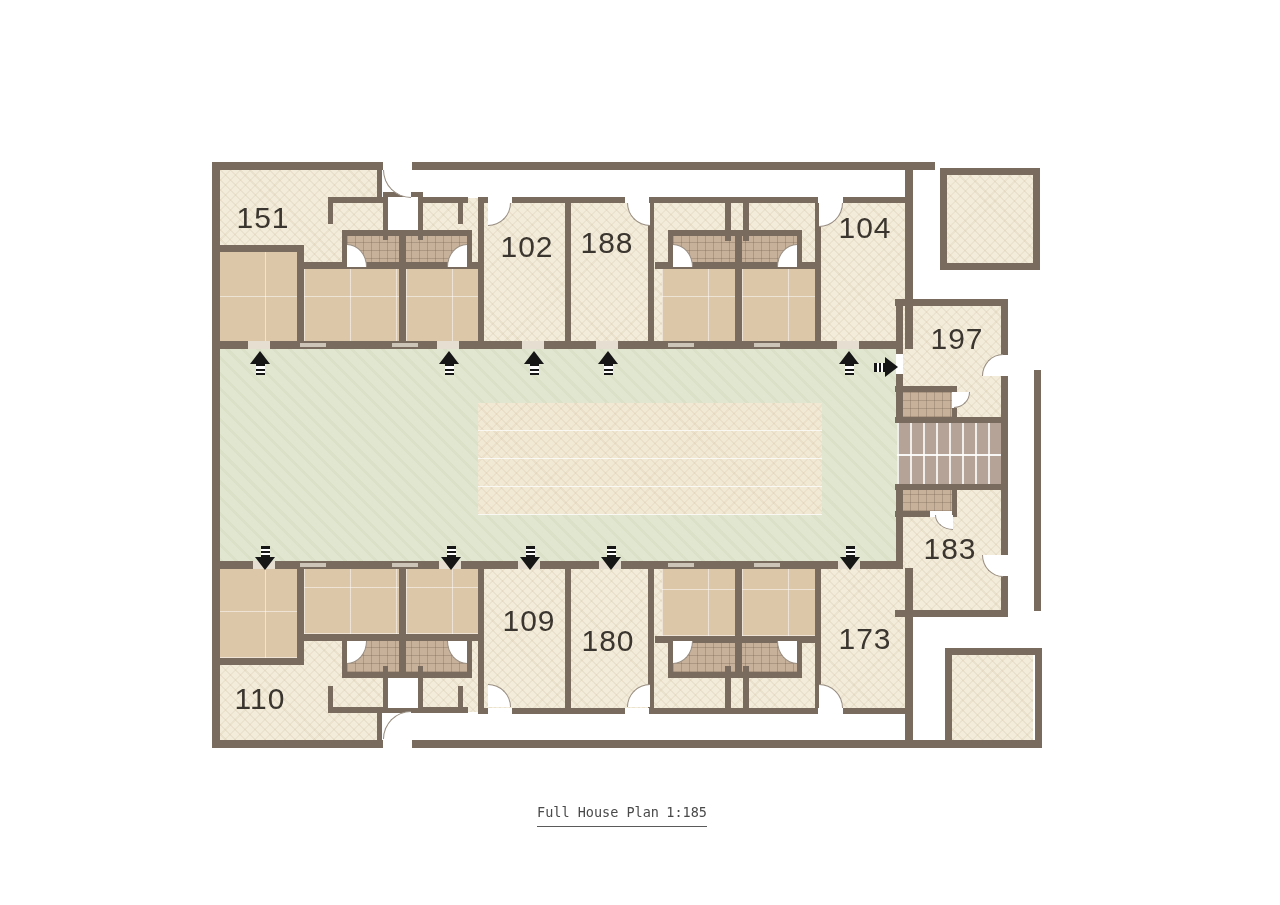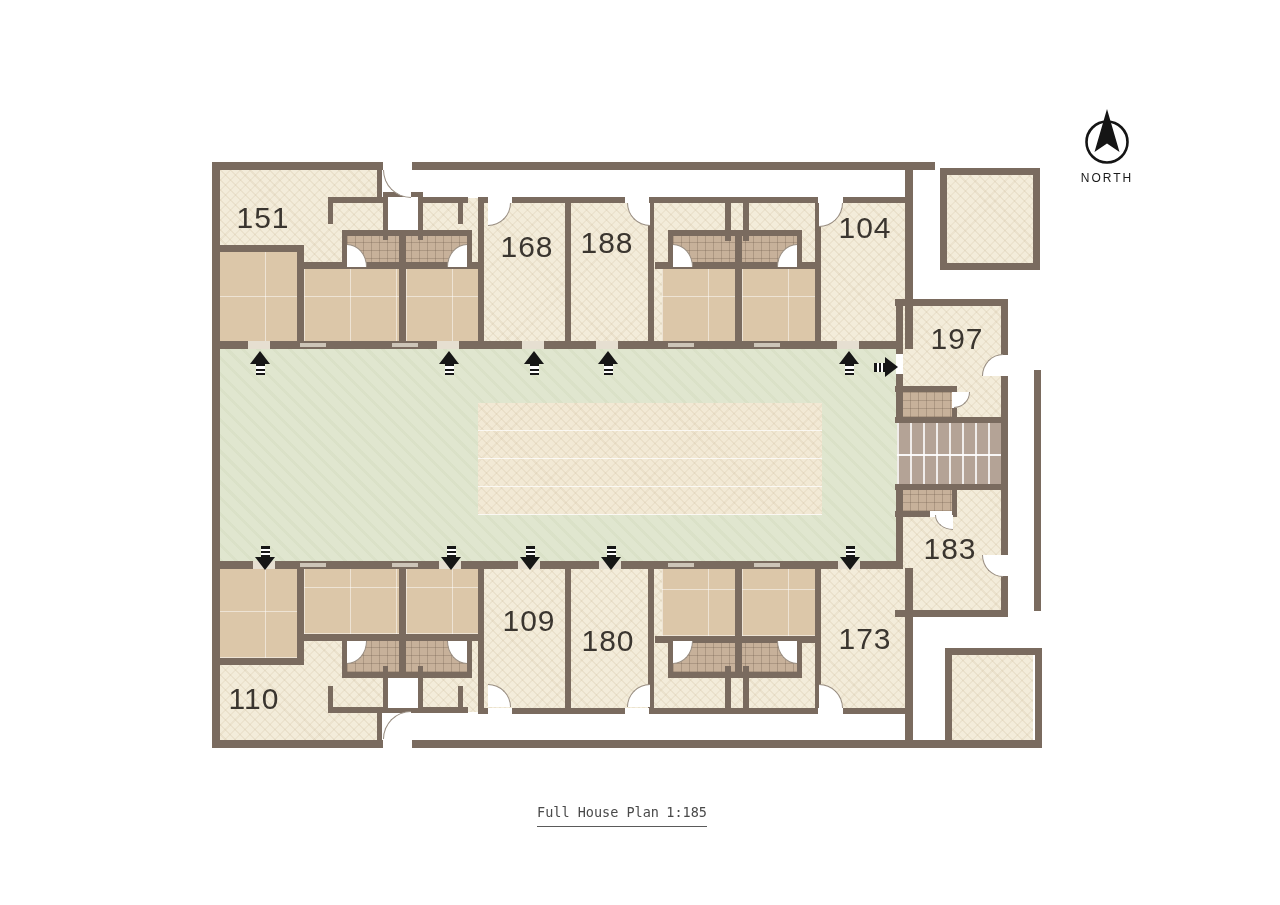--- a/index.html
+++ b/index.html
@@ -257,35 +257,28 @@
         <div class="stem-v"></div>
         <div class="tri-down"></div>
       </div>
       <div class="arrow" style="left: 874px; top: 357px;">
         <div class="stem-h"></div>
         <div class="tri-right"></div>
       </div>
     </div>
 
   <div class="room-label" style="left:263px;top:218px">151</div>
-  <div class="room-label" style="left:527px;top:247px">168</div>
+  <div class="room-label" style="left:527px;top:247px">102</div>
   <div class="room-label" style="left:607px;top:243px">188</div>
   <div class="room-label" style="left:865px;top:228px">104</div>
   <div class="room-label" style="left:957px;top:339px">197</div>
   <div class="room-label" style="left:950px;top:549px">183</div>
   <div class="room-label" style="left:865px;top:639px">173</div>
   <div class="room-label" style="left:608px;top:641px">180</div>
   <div class="room-label" style="left:529px;top:621px">109</div>
-  <div class="room-label" style="left:254px;top:699px">110</div>
-
-  <div class="north">
-    <svg width="62" height="60" viewBox="0 0 62 60">
-      <circle cx="31" cy="36" r="20.5" fill="none" stroke="#151515" stroke-width="2.6"></circle>
-      <path d="M31,3 L18.5,46 L31,37.5 L43.5,46 Z" fill="#151515"></path>
-    </svg>
-    <div class="north-label">NORTH</div>
-  </div>
+  <div class="room-label" style="left:260px;top:699px">110</div>
+
 
   <div class="titlebar">
     <span>Full House Plan</span>
     <span>1:185</span>
   </div>
 </div>
 
 </body></html>

